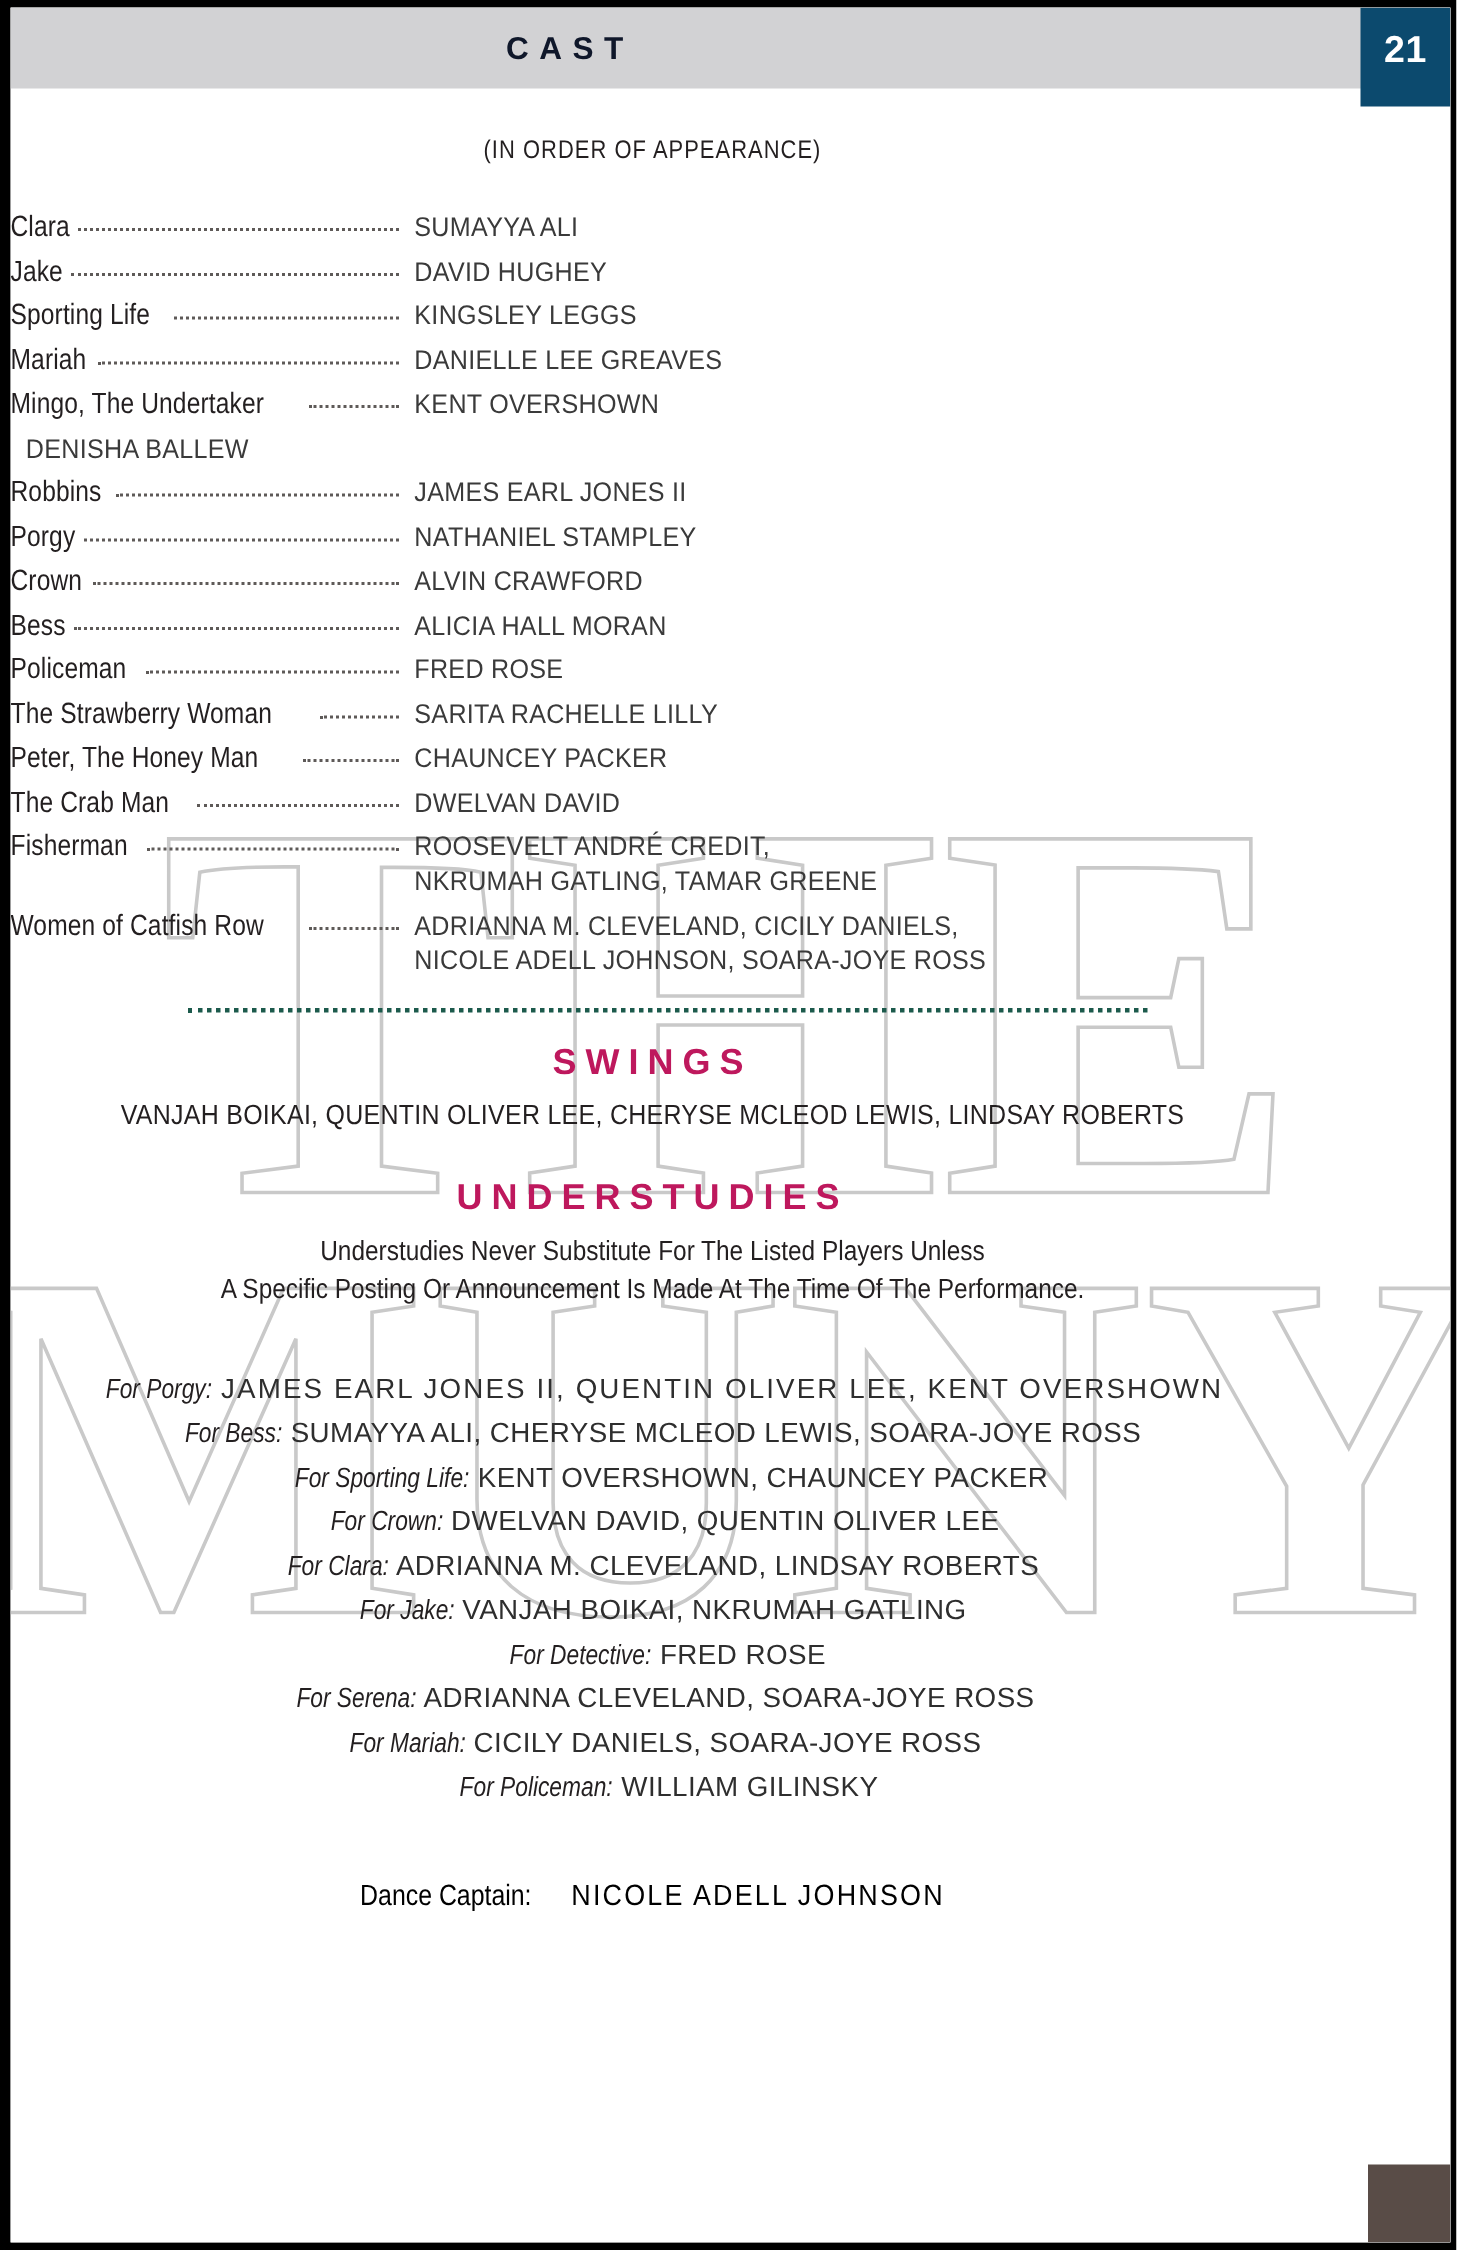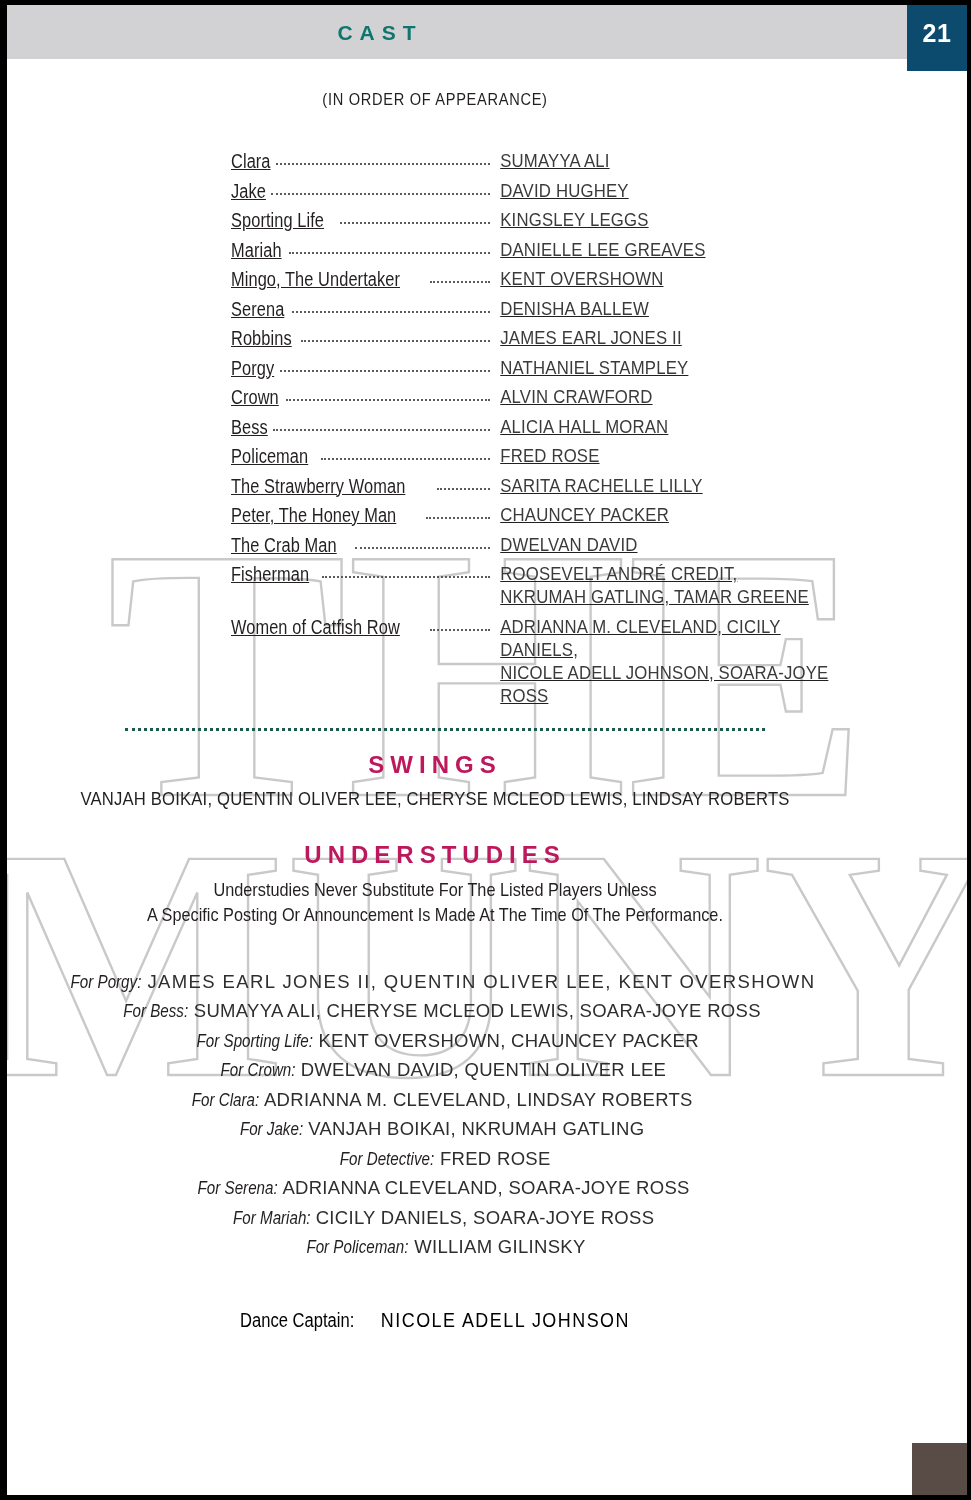--- a/index.html
+++ b/index.html
@@ -68,21 +68,21 @@
     position: absolute;
     left: 0;
     top: 0;
     width: 746px;
     height: 54px;
     line-height: 56px;
     text-align: center;
     font-size: 21px;
     letter-spacing: 7px;
     font-weight: 700;
-    color: #0f766e;
+    color: #0f172a;
     font-family: "Liberation Sans", sans-serif;
   }
   #page-number-badge {
     position: absolute;
     right: 0;
     top: 0;
     width: 60px;
     height: 66px;
     background: #0c4a6e;
     color: #ffffff;
@@ -116,23 +116,21 @@
     font-size: 17px;
     letter-spacing: 0.8px;
     color: #231f20;
     margin-top: 31px;
     font-stretch: condensed;
     transform: scaleX(0.86);
   }
 
   
   #cast-list {
-    margin-top: 40px;
-    padding-left: 224px;
-    text-decoration: underline;
+    margin-top: 30px;
   }
   .cast-row {
     display: flex;
     align-items: flex-start;
     margin-bottom: 6.5px;
     font-size: 19px;
   }
   .cast-role-wrap {
     width: 259px;
     display: flex;
@@ -296,24 +294,20 @@
             <div class="cast-names">DANIELLE LEE GREAVES</div>
           </div>
           <div class="cast-row">
             <div class="cast-role-wrap">
               <span class="cast-role">Mingo, The Undertaker</span>
               <span class="leader"></span>
             </div>
             <div class="cast-names">KENT OVERSHOWN</div>
           </div>
           <div class="cast-row">
-            <div class="cast-role-wrap">
-              <span class="cast-role">Serena</span>
-              <span class="leader"></span>
-            </div>
             <div class="cast-names">DENISHA BALLEW</div>
           </div>
           <div class="cast-row">
             <div class="cast-role-wrap">
               <span class="cast-role">Robbins</span>
               <span class="leader"></span>
             </div>
             <div class="cast-names">JAMES EARL JONES II</div>
           </div>
           <div class="cast-row">

